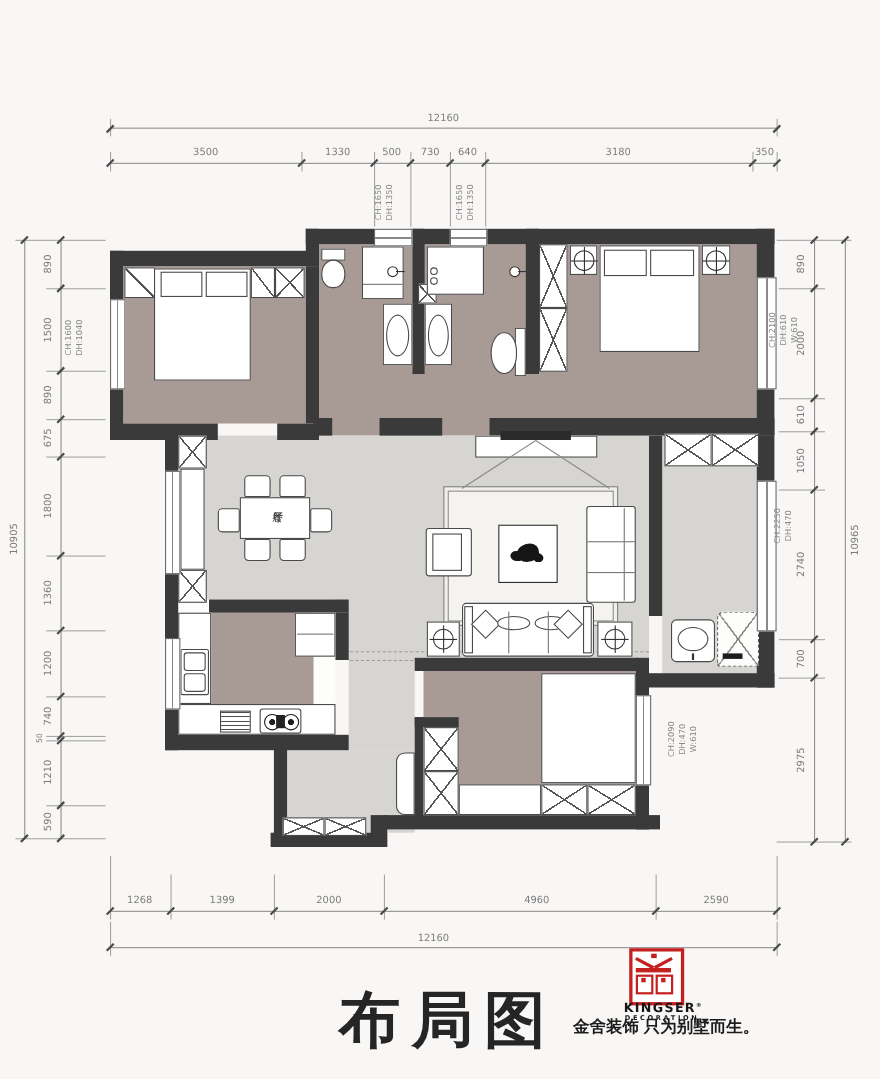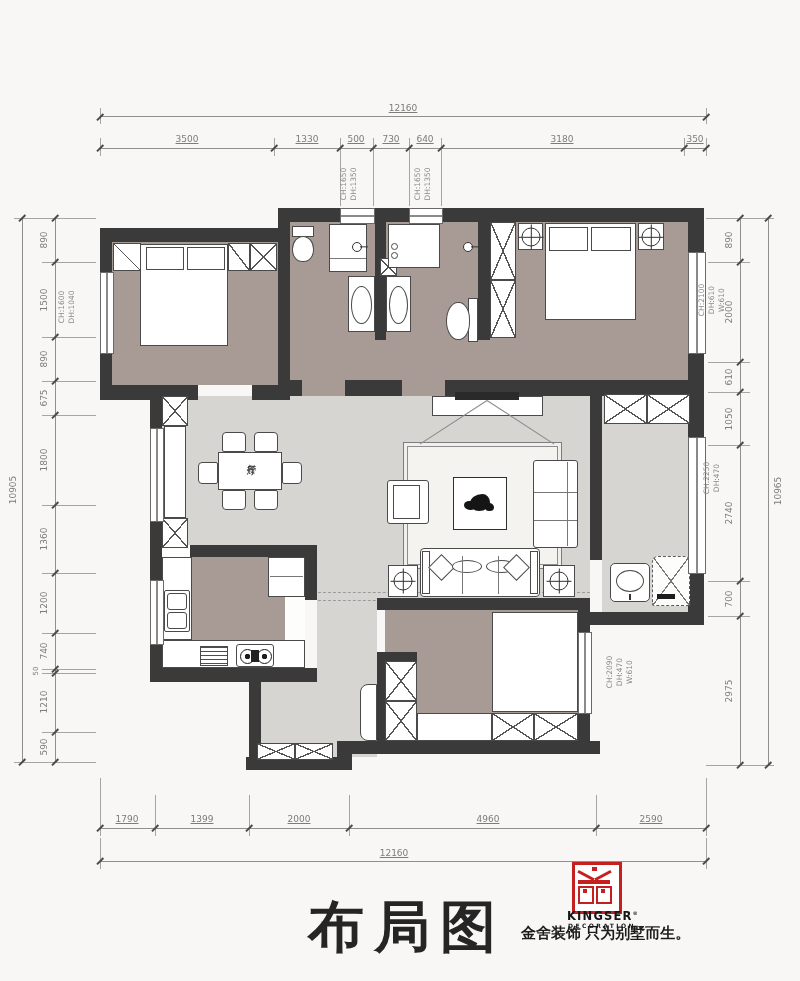--- a/index.html
+++ b/index.html
@@ -27,21 +27,21 @@
   .ch{position:absolute;width:17px;height:17px;border:1.4px solid #333;border-radius:50%;z-index:6;transform:translate(-50%,-50%);}
   .ch::before{content:"";position:absolute;left:50%;top:-4px;bottom:-4px;width:1.4px;background:#333;transform:translateX(-50%);}
   .ch::after{content:"";position:absolute;top:50%;left:-4px;right:-4px;height:1.4px;background:#333;transform:translateY(-50%);}
   .fauc{position:absolute;width:8px;height:8px;border:1.3px solid #333;border-radius:50%;z-index:6;background:#fff;}
   .fauc::after{content:"";position:absolute;left:7px;top:50%;width:8px;height:1.3px;background:#333;transform:translateY(-50%);}
   .inner-line{position:absolute;background:#777;z-index:6;}
   
   .dl{position:absolute;background:#8f8f8f;z-index:2;}
   .wl{position:absolute;background:#a5a5a5;z-index:2;}
   .tick{position:absolute;width:9px;height:1.5px;background:#4a4a4a;transform:translate(-50%,-50%) rotate(-45deg);z-index:3;}
-  .dim{position:absolute;font-size:9px;color:#7c7c7c;transform:translate(-50%,-50%);white-space:nowrap;z-index:3;text-decoration:underline;}
+  .dim{position:absolute;font-size:9px;color:#7c7c7c;transform:translate(-50%,-50%);white-space:nowrap;z-index:3;}
   .dimv{position:absolute;font-size:9px;color:#7c7c7c;transform:translate(-50%,-50%) rotate(-90deg);white-space:nowrap;z-index:3;}
   .ann{position:absolute;font-size:7.5px;color:#8a8a8a;line-height:1.3;text-align:center;transform:translate(-50%,-50%) rotate(-90deg);white-space:nowrap;z-index:7;}
   .dash{position:absolute;border-top:1px dashed #9c9c9c;height:0;z-index:3;}
   .rug{position:absolute;border:1px solid #7d7d7d;background:#f0efec;z-index:4;}
   .rug-in{position:absolute;left:3px;top:3px;right:3px;bottom:3px;border:1px solid #8d8d8d;background:#f4f3f0;}
   .plant{position:absolute;width:20px;height:17px;background:#151515;border-radius:62% 38% 55% 45%/55% 48% 52% 45%;z-index:7;}
   .plant::before{content:"";position:absolute;width:11px;height:9px;left:-6px;top:7px;background:#151515;border-radius:50% 50% 40% 60%;}
   .plant::after{content:"";position:absolute;width:9px;height:8px;right:-4px;top:9px;background:#151515;border-radius:40% 60% 50% 50%;}
   .burner{position:absolute;width:13px;height:13px;border:1.6px solid #1d1d1d;border-radius:50%;z-index:6;
           background:radial-gradient(circle,#1d1d1d 2.5px,transparent 3px);}
@@ -107,21 +107,21 @@
   <div class="wl" style="left:100px;top:838px;width:1px;height:31px"></div>
   <div class="wl" style="left:706px;top:838px;width:1px;height:31px"></div>
   <div class="tick" style="left:100px;top:828px"></div>
   <div class="tick" style="left:155px;top:828px"></div>
   <div class="tick" style="left:249px;top:828px"></div>
   <div class="tick" style="left:349px;top:828px"></div>
   <div class="tick" style="left:596px;top:828px"></div>
   <div class="tick" style="left:706px;top:828px"></div>
   <div class="tick" style="left:100px;top:861px"></div>
   <div class="tick" style="left:706px;top:861px"></div>
-  <span class="dim" style="left:127px;top:819px">1790</span>
+  <span class="dim" style="left:127px;top:819px">1268</span>
   <span class="dim" style="left:202px;top:819px">1399</span>
   <span class="dim" style="left:299px;top:819px">2000</span>
   <span class="dim" style="left:488px;top:819px">4960</span>
   <span class="dim" style="left:651px;top:819px">2590</span>
   <span class="dim" style="left:394px;top:853px">12160</span>
 
   <div class="dl" style="left:22px;top:218px;width:1px;height:544px"></div>
   <div class="dl" style="left:55px;top:218px;width:1px;height:544px"></div>
   <div class="wl" style="left:14px;top:218px;width:82px;height:1px"></div>
   <div class="wl" style="left:42px;top:262px;width:54px;height:1px"></div>

